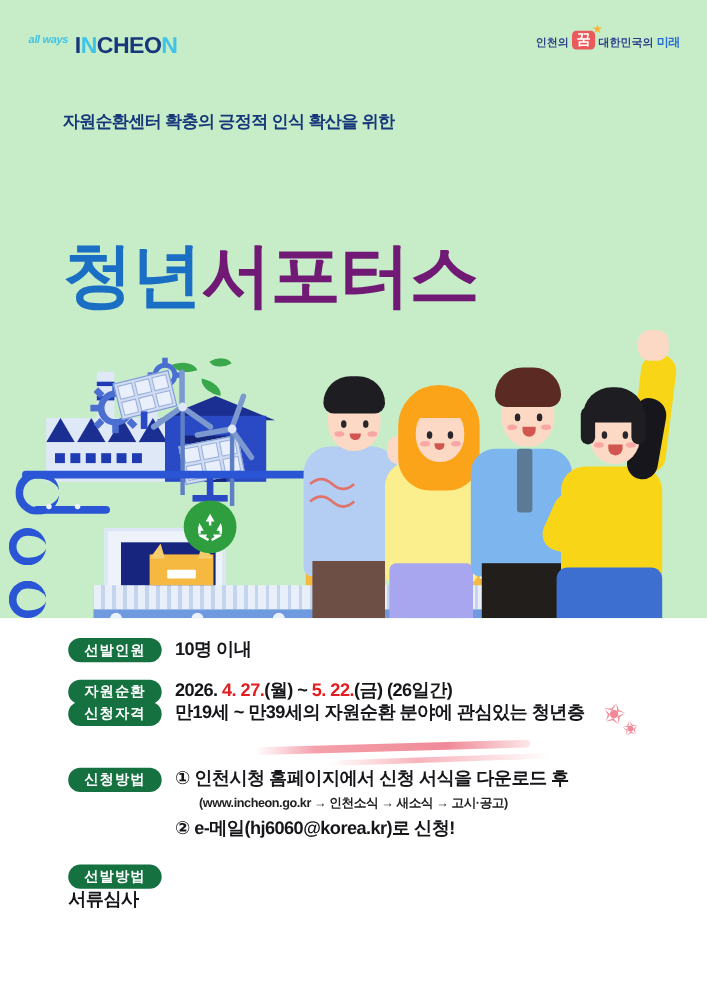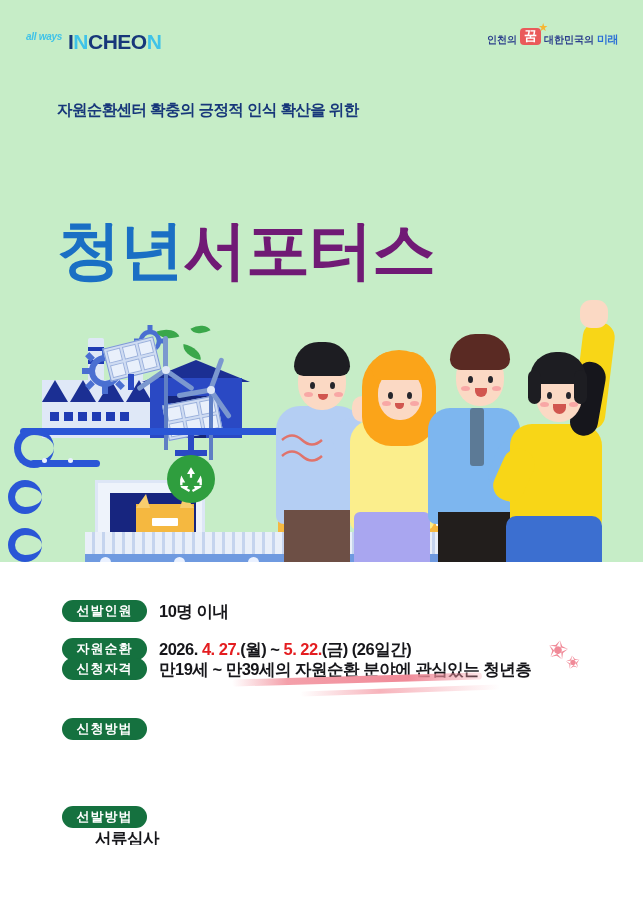--- a/index.html
+++ b/index.html
@@ -154,21 +154,21 @@
   .face { position:absolute; background:#fbd9c4; border-radius:46% 46% 48% 48%; }
   .body-sh { position:absolute; }
   .arm { position:absolute; }
   .fist { position:absolute; background:#fbd9c4; border-radius:40%; }
   .eye { position:absolute; width:5px; height:7px; background:#26262c; border-radius:50%; }
   .cheek { position:absolute; width:9px; height:5px; background:#f79ea0; border-radius:50%; opacity:.85; }
   .mouth { position:absolute; background:#d1564f; border-radius:0 0 8px 8px; }
 
   
   .info { position:absolute; left:0; top:562px; width:643px; height:283px; background:#fff; }
-  .row { position:absolute; display:flex; align-items:flex-end;margin-top:20px; }
+  .row { position:absolute; display:flex; align-items:flex-start; }
   .badge {
     min-width:85px; height:22px; border-radius:11px; background:#15713f;
     color:#fff; font-size:13px; font-weight:bold; letter-spacing:1px;
     display:flex; align-items:center; justify-content:center;
     flex:0 0 auto; margin-right:12px;
   }
   .val { font-size:16.5px; font-weight:bold; color:#16161a; letter-spacing:-0.5px; line-height:1.25; }
   .val .red { color:#e41d20; }
   .val-sm { font-size:11.5px; font-weight:bold; color:#222; letter-spacing:-0.4px; }
 
@@ -465,20 +465,25 @@
       <span class="val"><span>2026. </span><span class="red">4. 27.</span><span>(월) ~ </span><span class="red">5. 22.</span><span>(금) (26일간)</span></span>
     </div>
 
     <div class="row" style="left:62px; top:76px;">
       <span class="badge">신청자격</span>
       <span class="val">만19세 ~ 만39세의 자원순환 분야에 관심있는 청년층</span>
     </div>
 
     <div class="row" style="left:62px; top:136px;">
       <span class="badge">신청방법</span>
+      <span>
+        <div class="val">① 인천시청 홈페이지에서 신청 서식을 다운로드 후</div>
+        <div class="val-sm" style="margin:4px 0 5px 22px;">(www.incheon.go.kr → 인천소식 → 새소식 → 고시·공고)</div>
+        <div class="val">② e-메일(hj6060@korea.kr)로 신청!</div>
+      </span>
     </div>
 
     <div class="row" style="left:62px; top:224px;flex-direction:column;">
       <span class="badge">선발방법</span>
       <span class="val">서류심사</span>
     </div>
 
   </div>
 
   <div class="pink-underline"></div>

